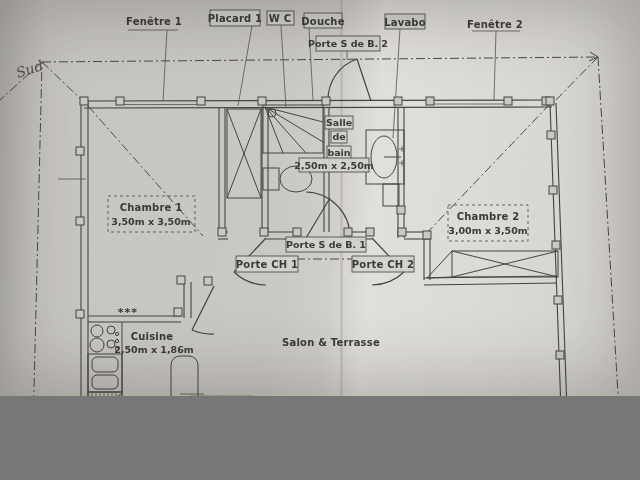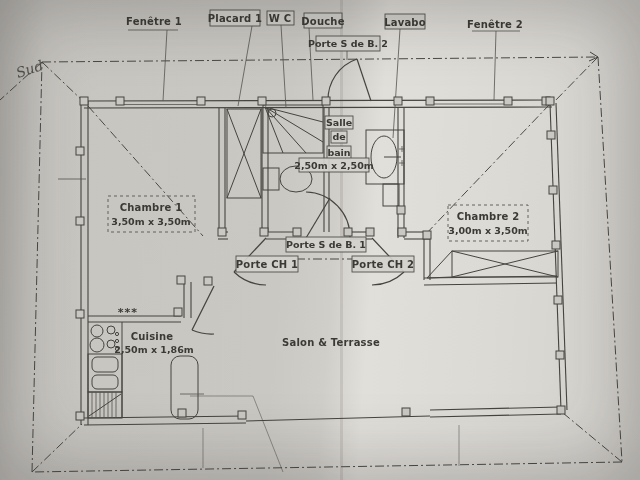--- a/index.html
+++ b/index.html
@@ -1,16 +1,16 @@
 <!DOCTYPE html>
 <html><head>
 <meta charset="utf-8">
 <style>
   html,body{margin:0;padding:0;background:#777;}
-  #photo{position:relative;width:640px;height:480px;overflow:hidden;
+  #photo{position:relative;width:640px;height:396px;overflow:hidden;
          font-family:"DejaVu Sans","Liberation Sans",sans-serif;}
   #paper-bg{position:absolute;inset:0;
     background:linear-gradient(94deg,#b9b7b2 0%,#c7c5c0 7%,#cac8c3 44%,#d0cec9 52%,#e1dfda 58%,#dcdad5 76%,#d2d0cb 100%);}
   #fold-shade{position:absolute;top:0;left:340px;width:3px;height:480px;
     background:rgba(90,88,82,0.14);}
   #vignette{position:absolute;inset:0;box-shadow:inset 0 0 70px 12px rgba(42,41,38,0.28);}
   svg{position:absolute;inset:0;}
   text{fill:#3b3a34;font-weight:700;}
   .lbl{font-size:10px;letter-spacing:.2px;}
   .dim{font-size:9.5px;font-weight:700;}

